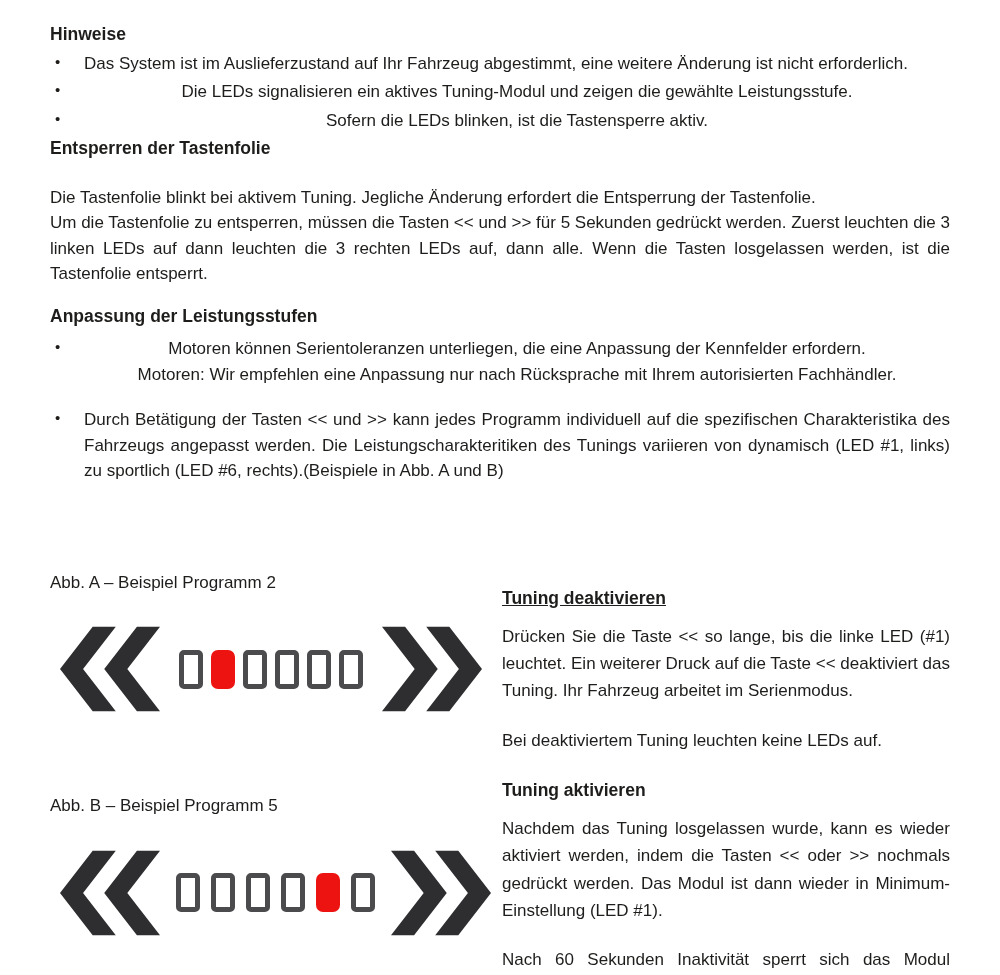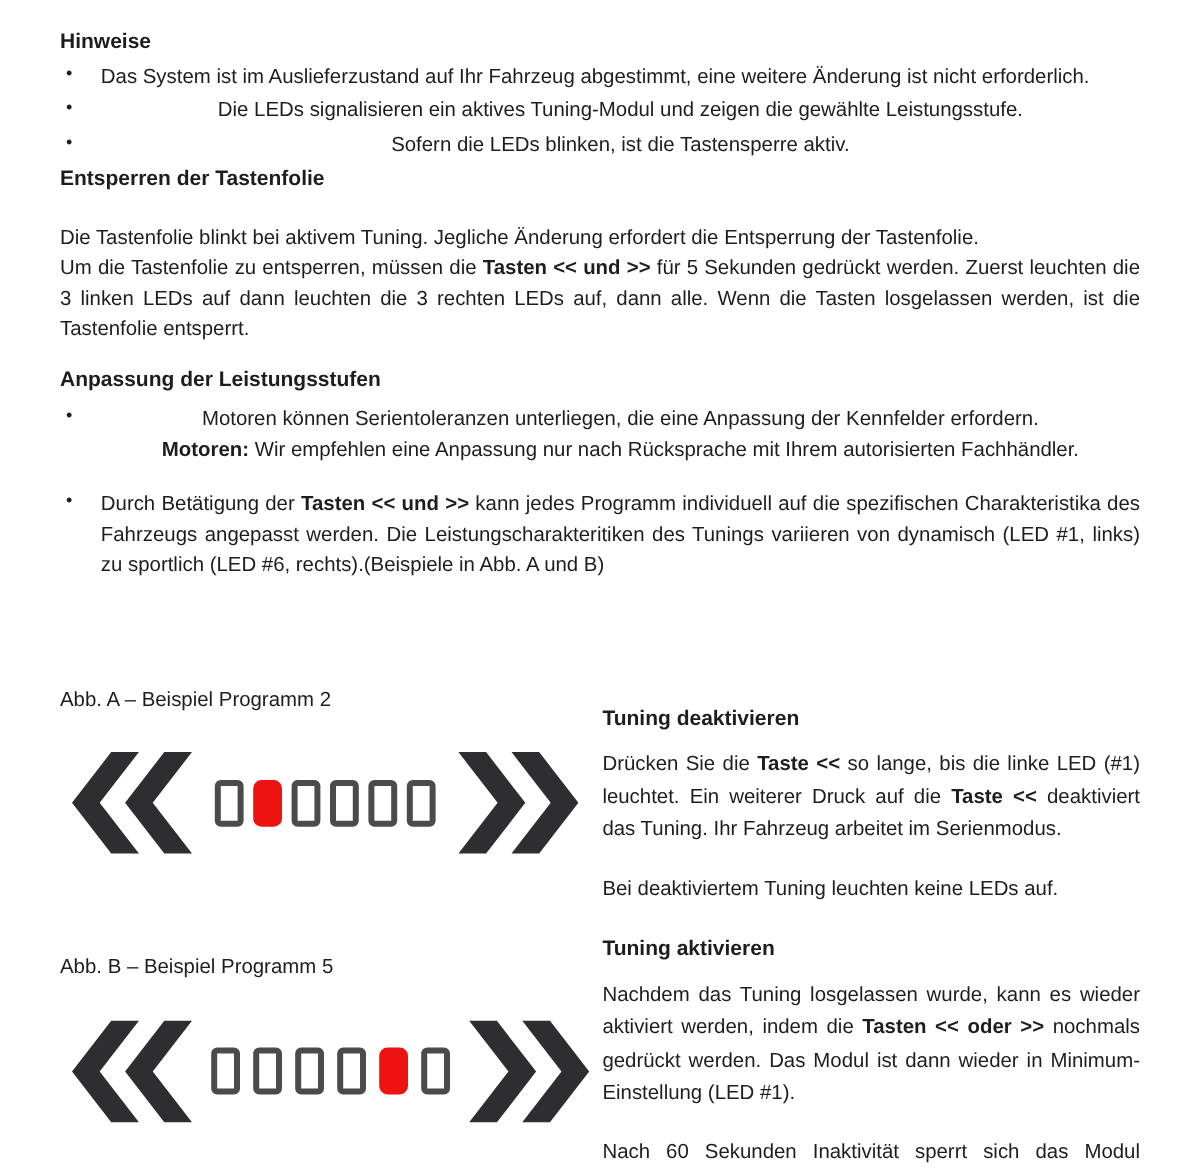--- a/index.html
+++ b/index.html
@@ -57,25 +57,25 @@
     border-radius:5px;
     background:#fff;
   }
   .led.on{
     background:var(--red);
     border-color:var(--red);
     border-radius:7px;
   }
 
   h3.rsec{font-size:17.5px;font-weight:bold;margin:0;line-height:1.4;}
-  h3.rsec.first{margin-top:64px;}
+  h3.rsec.first{margin-top:64px;text-decoration:underline;}
   h3.rsec.second{margin-top:24px;}
   .col-right p{margin:13px 0 0 0;}
   .col-right p.gap{margin-top:22px;}
-  b{font-weight:bold;}
+  b{font-weight:normal;}
 </style>
 </head>
 <body>
 
 <div class="page">
 
   <h2 class="sec">Hinweise</h2>
   <ul class="bullets">
     <li>
       <span class="dot">•</span>

